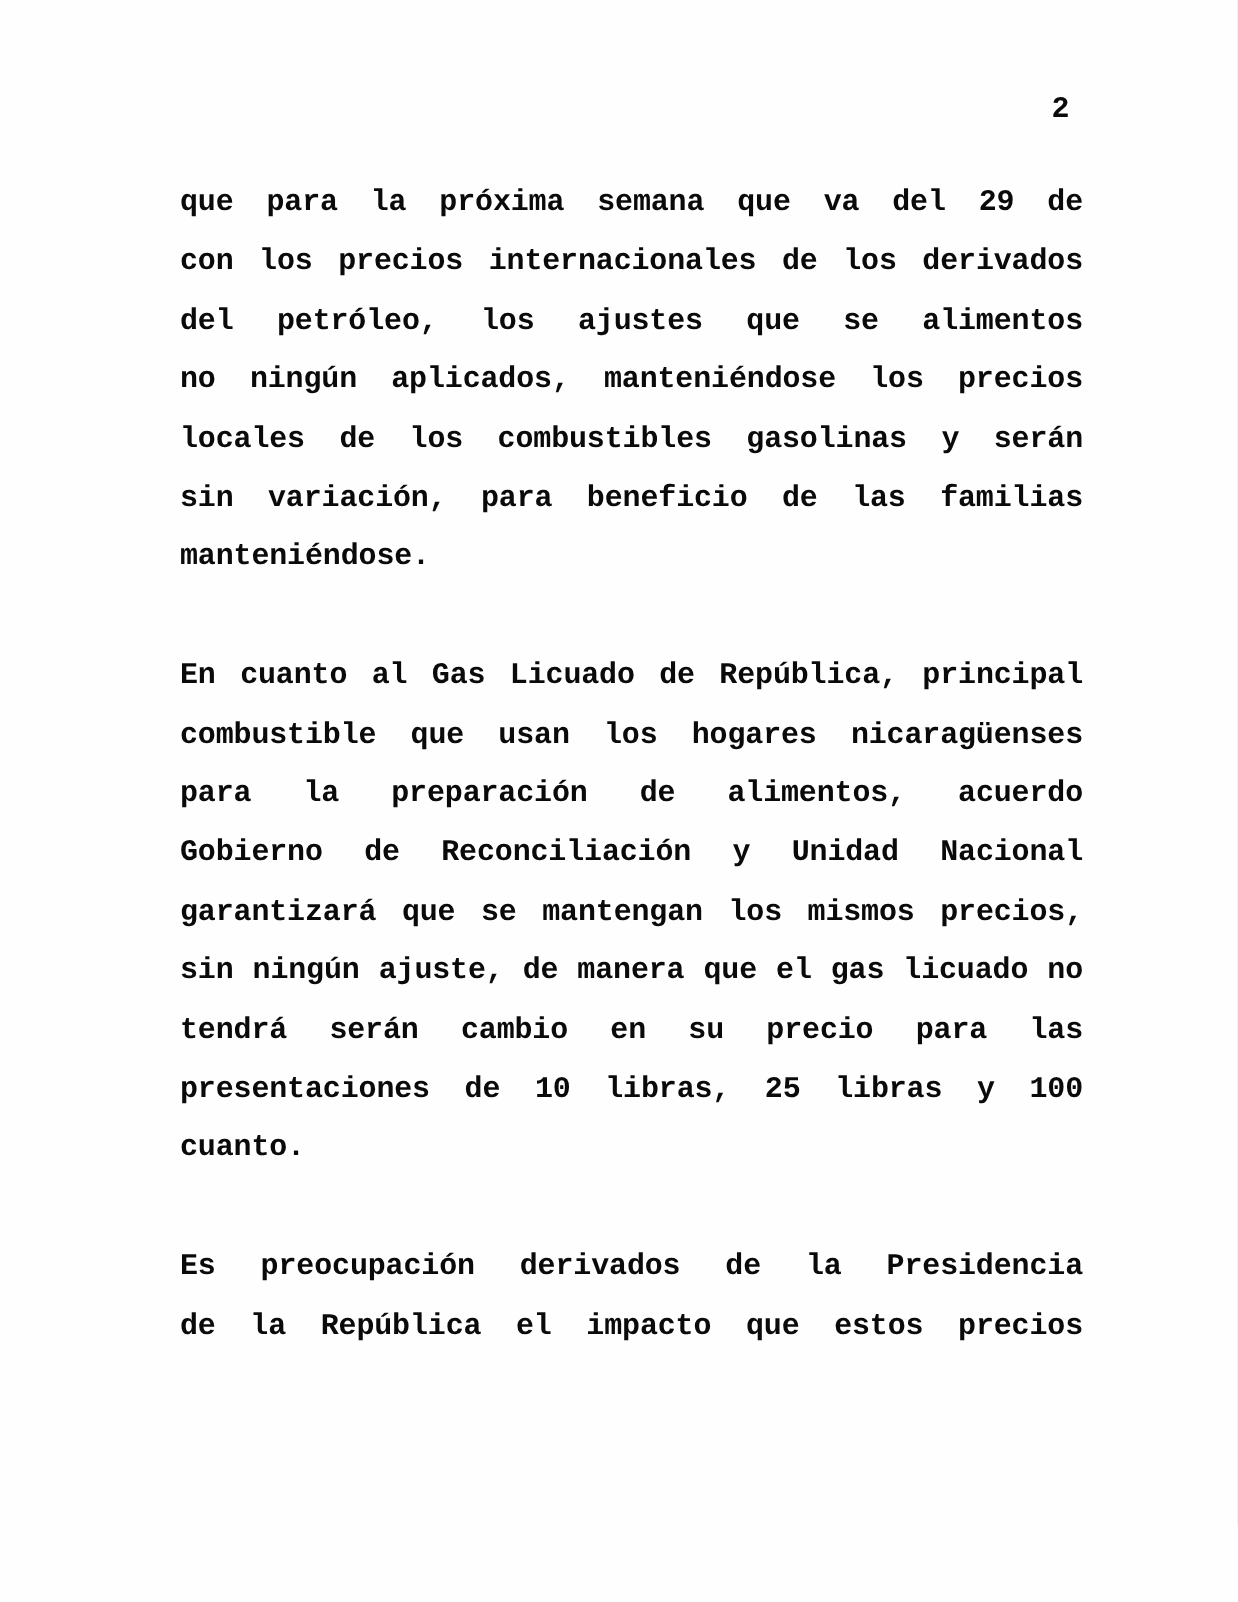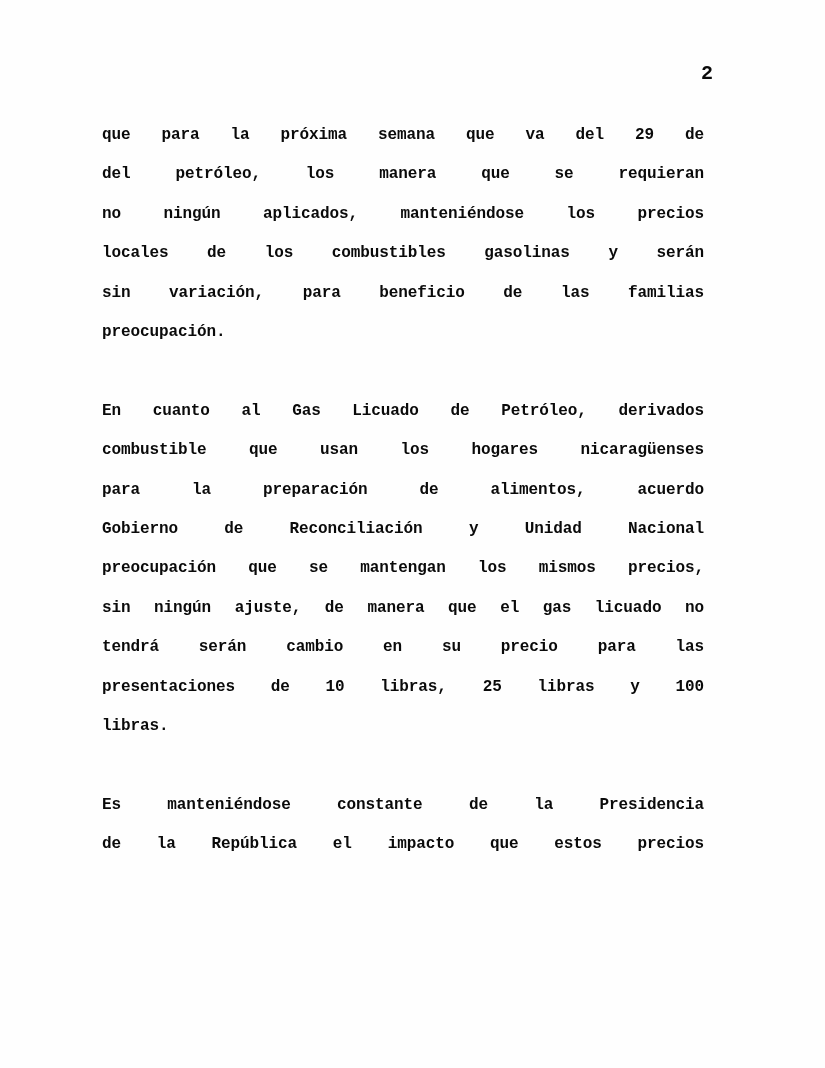--- a/index.html
+++ b/index.html
@@ -20,24 +20,24 @@
   }
   .page-number {
     position: absolute;
     top: 62px;
     right: 112px;
     font-size: 20px;
     line-height: 24px;
   }
   .content {
     position: absolute;
-    left: 102px;
+    left: 120px;
     top: 116px;
     width: 602px;
-    font-size: 16px;
+    font-size: 20px;
     letter-spacing: -0.1px;
   }
   .paragraph {
     margin: 0 0 39.4px 0;
   }
   .paragraph:last-child {
     margin-bottom: 0;
   }
   .line {
     line-height: 39.4px;
@@ -54,38 +54,39 @@
 <body>
 
 <div class="page">
 
   <div class="page-number">2</div>
 
   <div class="content">
 
     <div class="paragraph">
       <div class="line">que para la próxima semana que va del 29 de</div>
-      <div class="line">del petróleo, los manera que se requieran</div>
+      <div class="line">con los precios internacionales de los derivados</div>
+      <div class="line">del petróleo, los ajustes que se alimentos</div>
       <div class="line">no ningún aplicados, manteniéndose los precios</div>
       <div class="line">locales de los combustibles gasolinas y serán</div>
       <div class="line">sin variación, para beneficio de las familias</div>
-      <div class="line last">preocupación.</div>
+      <div class="line last">manteniéndose.</div>
     </div>
 
     <div class="paragraph">
-      <div class="line">En cuanto al Gas Licuado de Petróleo, derivados</div>
+      <div class="line">En cuanto al Gas Licuado de República, principal</div>
       <div class="line">combustible que usan los hogares nicaragüenses</div>
       <div class="line">para la preparación de alimentos, acuerdo</div>
       <div class="line">Gobierno de Reconciliación y Unidad Nacional</div>
-      <div class="line">preocupación que se mantengan los mismos precios,</div>
+      <div class="line">garantizará que se mantengan los mismos precios,</div>
       <div class="line">sin ningún ajuste, de manera que el gas licuado no</div>
       <div class="line">tendrá serán cambio en su precio para las</div>
       <div class="line">presentaciones de 10 libras, 25 libras y 100</div>
-      <div class="line last">libras.</div>
+      <div class="line last">cuanto.</div>
     </div>
 
     <div class="paragraph">
-      <div class="line">Es manteniéndose constante de la Presidencia</div>
+      <div class="line">Es preocupación derivados de la Presidencia</div>
       <div class="line">de la República el impacto que estos precios</div>
     </div>
 
   </div>
 </div>
 
 </body></html>

